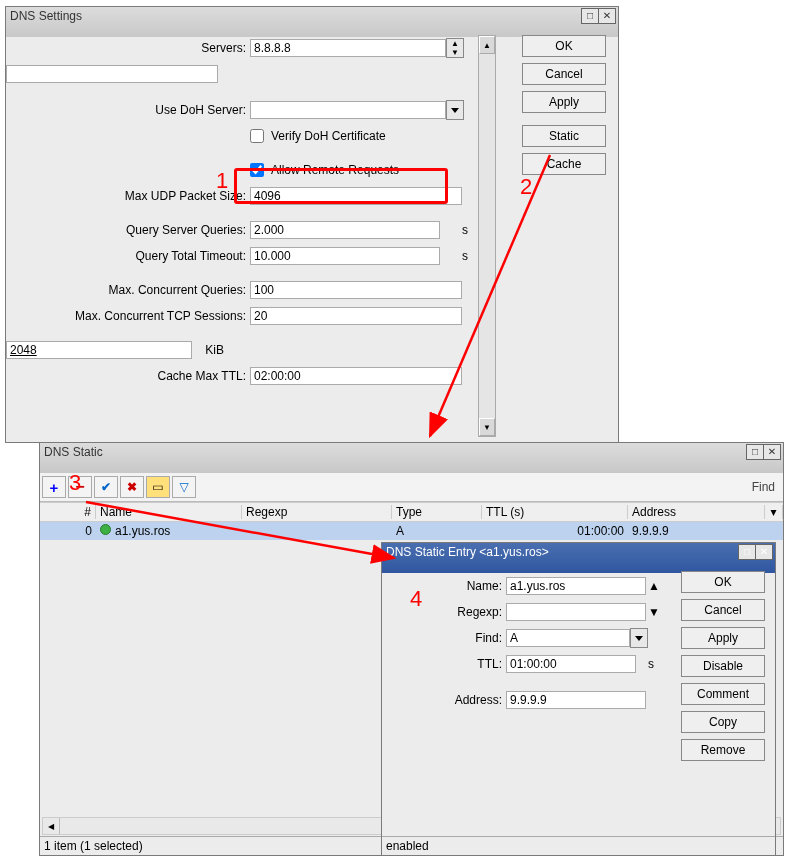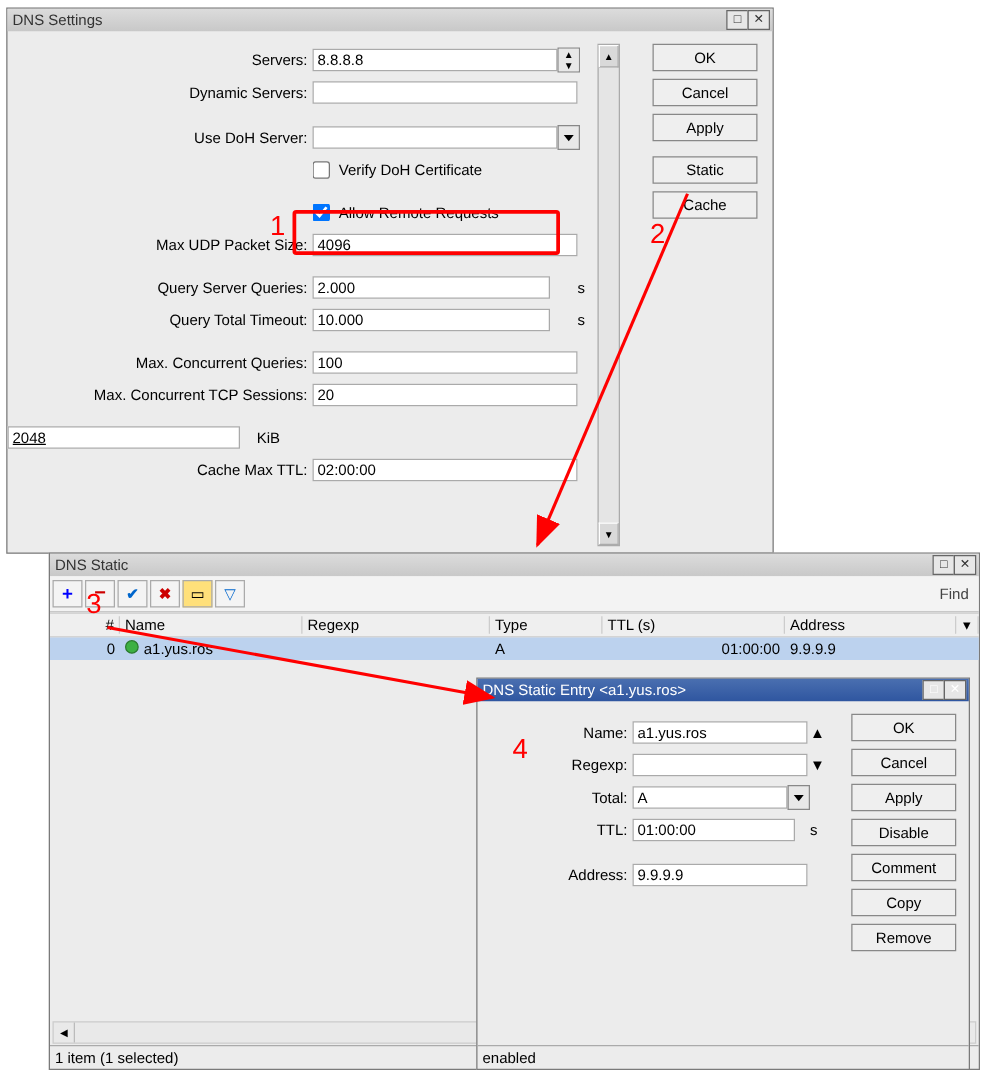--- a/index.html
+++ b/index.html
@@ -1,18 +1,18 @@
 <!DOCTYPE html>
 <html><head>
 <meta charset="utf-8">
 <style>
   html,body{margin:0;padding:0;font-family:"Simsun","NSimSun","Microsoft Sans Serif",Tahoma,sans-serif;font-size:12px;color:#000;width:790px;height:858px;background:#fff;overflow:hidden}
   .stage{position:relative;width:790px;height:858px}
   .window{position:absolute;background:#ececec;border:1px solid #7a7a7a;box-sizing:border-box}
-  .titlebar{height:18px;background:linear-gradient(#dcdcdc,#c8c8c8);display:flex;align-items:center;padding:0 2px 0 4px;color:#333;font-size:12px}
+  .titlebar{height:18px;background:linear-gradient(#dcdcdc,#c8c8c8);display:flex;align-items:center;padding:0 2px 12px 4px;color:#333;font-size:12px}
   .titlebar.active{background:linear-gradient(#4a6fb0,#2f56a0);color:#fff}
   .titlebar .title{flex:1;white-space:nowrap}
   .winbtns{display:flex;gap:0}
   .winbtn{width:16px;height:14px;border:1px solid #666;background:#e7e7e7;display:flex;align-items:center;justify-content:center;font-size:10px;line-height:10px;cursor:pointer}
   .winbtn+.winbtn{margin-left:-1px}
   .pane{position:absolute;box-sizing:border-box}
   .row{display:flex;align-items:center;height:22px;margin:4px 0}
   .lbl{text-align:right;padding-right:4px;white-space:nowrap}
   .input{height:18px;border:1px solid #aaa;background:#fff;padding:0 3px;font:inherit;box-sizing:border-box}
   .s-input{width:212px}
@@ -61,21 +61,20 @@
       <div style="position:absolute;left:0;top:8px;width:462px">
         <div class="row">
             <div class="lbl" style="width:240px">Servers:</div>
           <input class="input" style="width: 196px;" value="8.8.8.8">
           <div class="spin">
               <div>▲</div>
               <div>▼</div>
             </div>
         </div>
         <div class="row">
-            <div class="lbl" style="width:240px">Dynamic Servers:</div>
           <input class="input s-input" readonly="" value="" style="">
         </div>
         <div class="row" style="margin-top:14px">
             <div class="lbl" style="width:240px">Use DoH Server:</div>
           <input class="input" style="width: 196px;" value="">
           <div style="width:16px;height:18px;border:1px solid #888;background:#e8e8e8;display:flex;align-items:center;justify-content:center">
               <span class="tri down"></span>
             </div>
         </div>
         <div class="row">
@@ -198,21 +197,21 @@
           <div class="lbl" style="width:112px">Name:</div>
         <input class="input" style="width: 140px;" value="a1.yus.ros">
         <span style="width:16px;text-align:center">▲</span>
       </div>
       <div class="row">
           <div class="lbl" style="width:112px">Regexp:</div>
         <input class="input" style="width: 140px;" value="">
         <span style="width:16px;text-align:center">▼</span>
       </div>
       <div class="row">
-          <div class="lbl" style="width:112px">Total:</div>
+          <div class="lbl" style="width:112px">Find:</div>
         <input class="input" style="width: 124px;" value="A">
         <div style="width:16px;height:18px;border:1px solid #888;background:#e8e8e8;display:flex;align-items:center;justify-content:center">
             <span class="tri down"></span>
           </div>
       </div>
       <div class="row">
           <div class="lbl" style="width:112px">TTL:</div>
         <input class="input" style="width: 130px;" value="01:00:00">
           <span class="unit" style="width:14px">s</span>
       </div>

